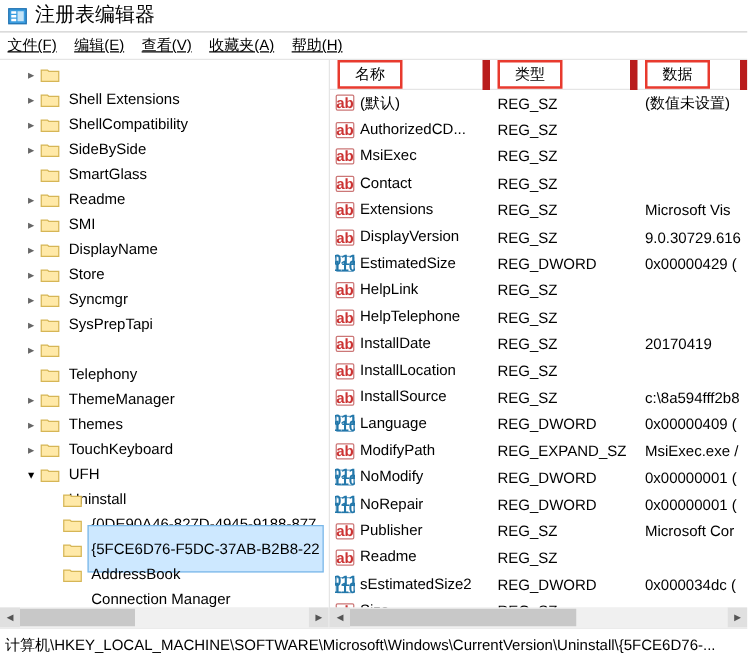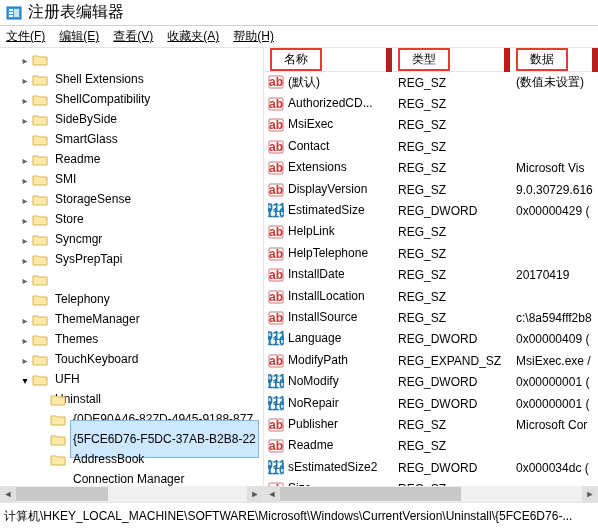--- a/index.html
+++ b/index.html
@@ -120,21 +120,21 @@
               <path d="M1 3 L1 12 L15 12 L15 4 L7 4 L6 3 Z" fill="#ffe9a8" stroke="#d6b656"></path>
             </svg></span>
           <span class="label">SMI</span>
         </div>
         <div class="tree-row">
           <span class="indent" style="width: 18px;"></span>
           <span class="chev">▸</span>
           <span class="folder"><svg viewBox="0 0 16 14">
               <path d="M1 3 L1 12 L15 12 L15 4 L7 4 L6 3 Z" fill="#ffe9a8" stroke="#d6b656"></path>
             </svg></span>
-          <span class="label">StorageSense</span>
+          <span class="label">DisplayName</span>
         </div>
         <div class="tree-row">
           <span class="indent" style="width: 18px;"></span>
           <span class="chev">▸</span>
           <span class="folder"><svg viewBox="0 0 16 14">
               <path d="M1 3 L1 12 L15 12 L15 4 L7 4 L6 3 Z" fill="#ffe9a8" stroke="#d6b656"></path>
             </svg></span>
           <span class="label">Store</span>
         </div>
         <div class="tree-row">

